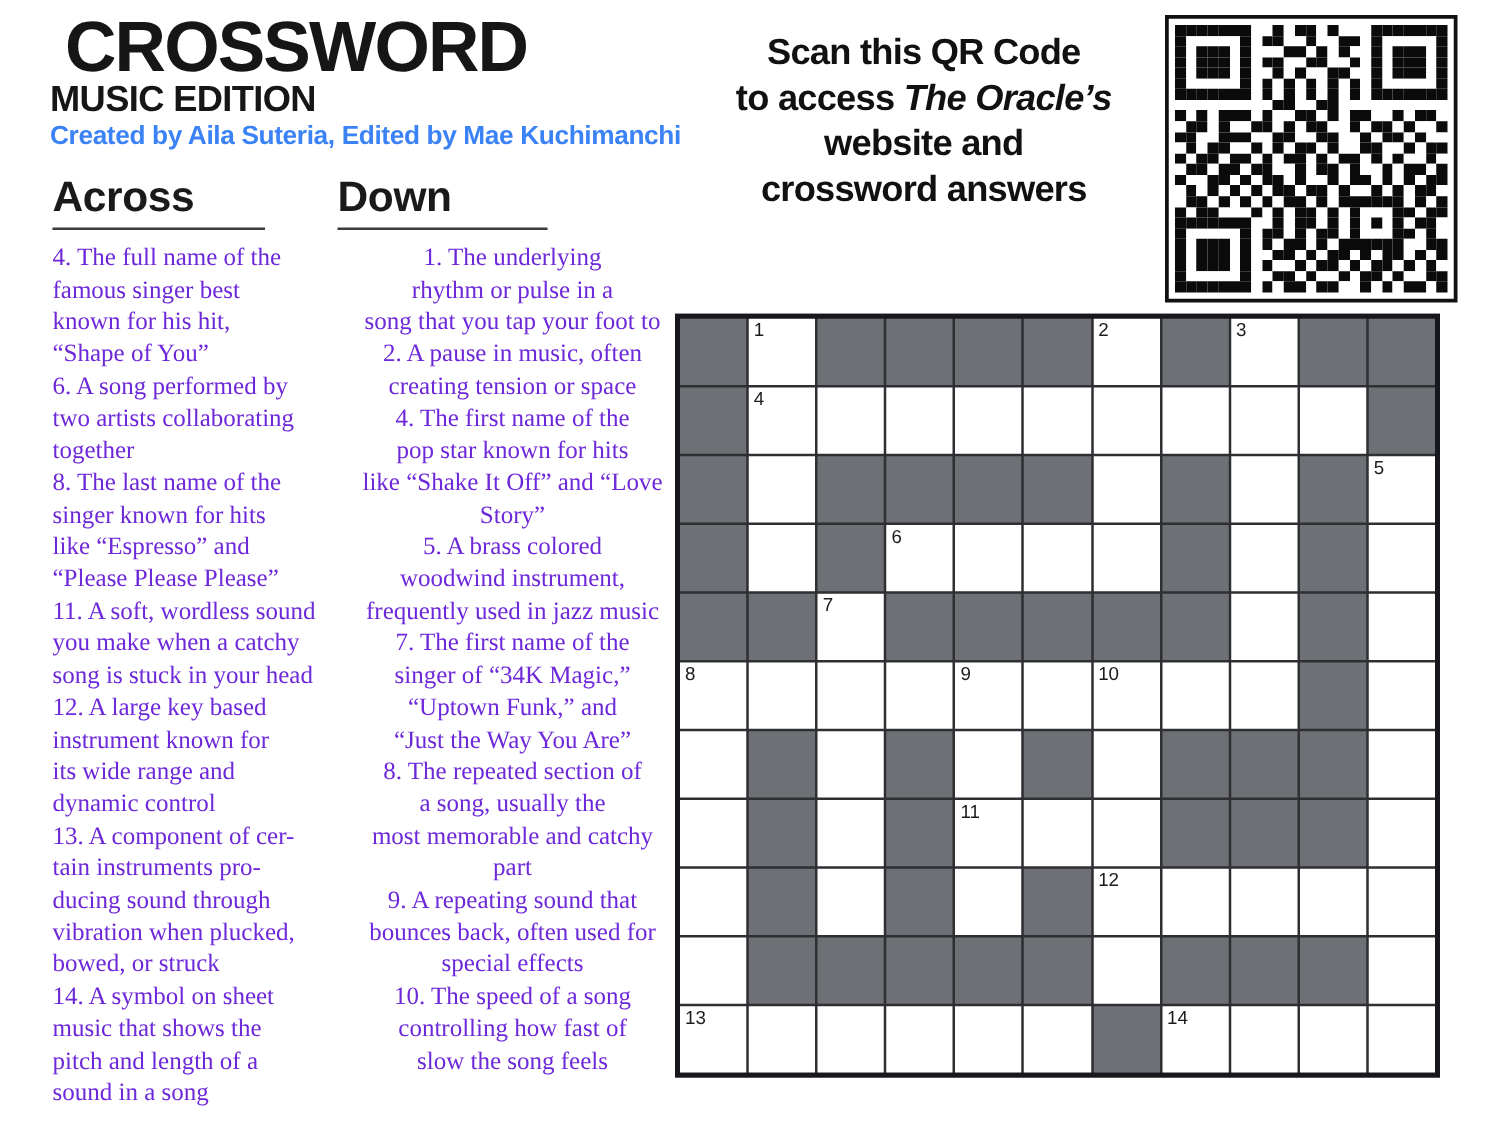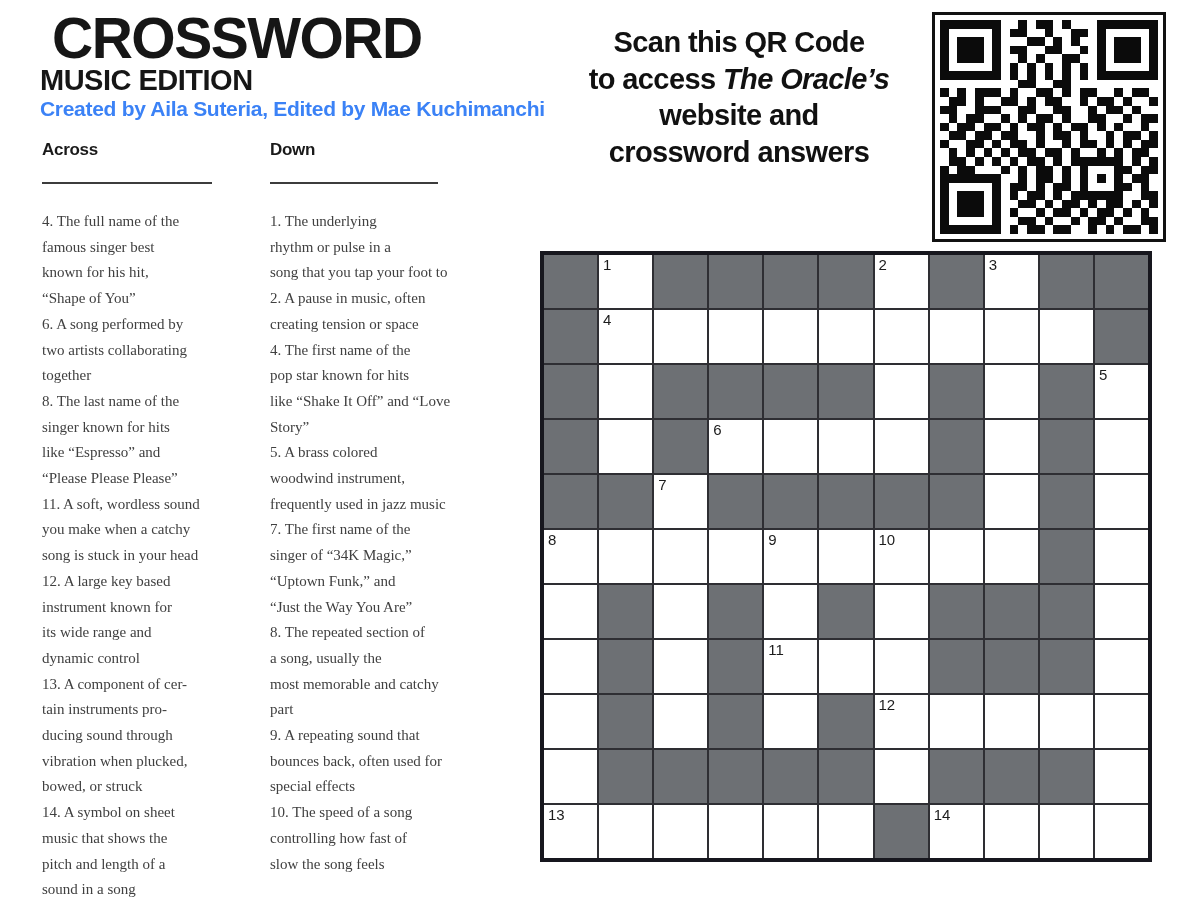--- a/index.html
+++ b/index.html
@@ -6,29 +6,29 @@
   body{
     width:1200px;height:908px;background:#ffffff;position:relative;
     font-family:"Liberation Sans", sans-serif;color:#121212;overflow:hidden;
   }
   .abs{position:absolute;}
   
   .title{left:52px;top:10px;font-size:57px;font-weight:900;letter-spacing:-1.5px;line-height:1;color:#161616;}
   .subtitle{left:40px;top:66px;font-size:29px;font-weight:900;letter-spacing:-0.5px;line-height:1;color:#161616;}
   .byline{left:40px;top:98px;font-size:21px;font-weight:700;letter-spacing:-0.3px;line-height:1;color:#3b82f6;}
   
-  .colhead{font-size:17px;font-weight:700;letter-spacing:-0.3px;line-height:1;color:#1a1a1a;}
+  .colhead{font-size:34px;font-weight:700;letter-spacing:-0.3px;line-height:1;color:#1a1a1a;}
   .across-head{left:42px;top:141px;}
   .down-head{left:270px;top:141px;}
   .rule{height:0;border-top:2px solid #3c3c3c;}
   .across-rule{left:42px;top:182px;width:170px;}
   .down-rule{left:270px;top:182px;width:168px;}
-  .cluelist{font-family:"Liberation Serif", serif;font-size:15px;line-height:25.7px;color:#404040;margin-top:15px;}
+  .cluelist{font-family:"Liberation Serif", serif;font-size:20px;line-height:25.7px;color:#6d28d9;}
   .across-list{left:42px;top:194px;width:230px;}
-  .down-list{left:270px;top:194px;width:280px;}
+  .down-list{left:270px;top:194px;width:280px;text-align:center;}
   .clue{white-space:pre;}
   
   .qr-caption{left:559px;top:24px;width:360px;text-align:center;font-size:29px;font-weight:800;
               letter-spacing:-0.6px;line-height:36.5px;color:#111;}
   .qr-caption .it{font-style:italic;}
   
   .qr{left:932px;top:12px;width:218px;height:214px;border:3px solid #111;background:#fff;padding:5px;
       display:grid;grid-template-columns:repeat(25,1fr);grid-template-rows:repeat(25,1fr);}
   .qm{background:#fff;}
   .qm.b{background:#0b0b0b;}

